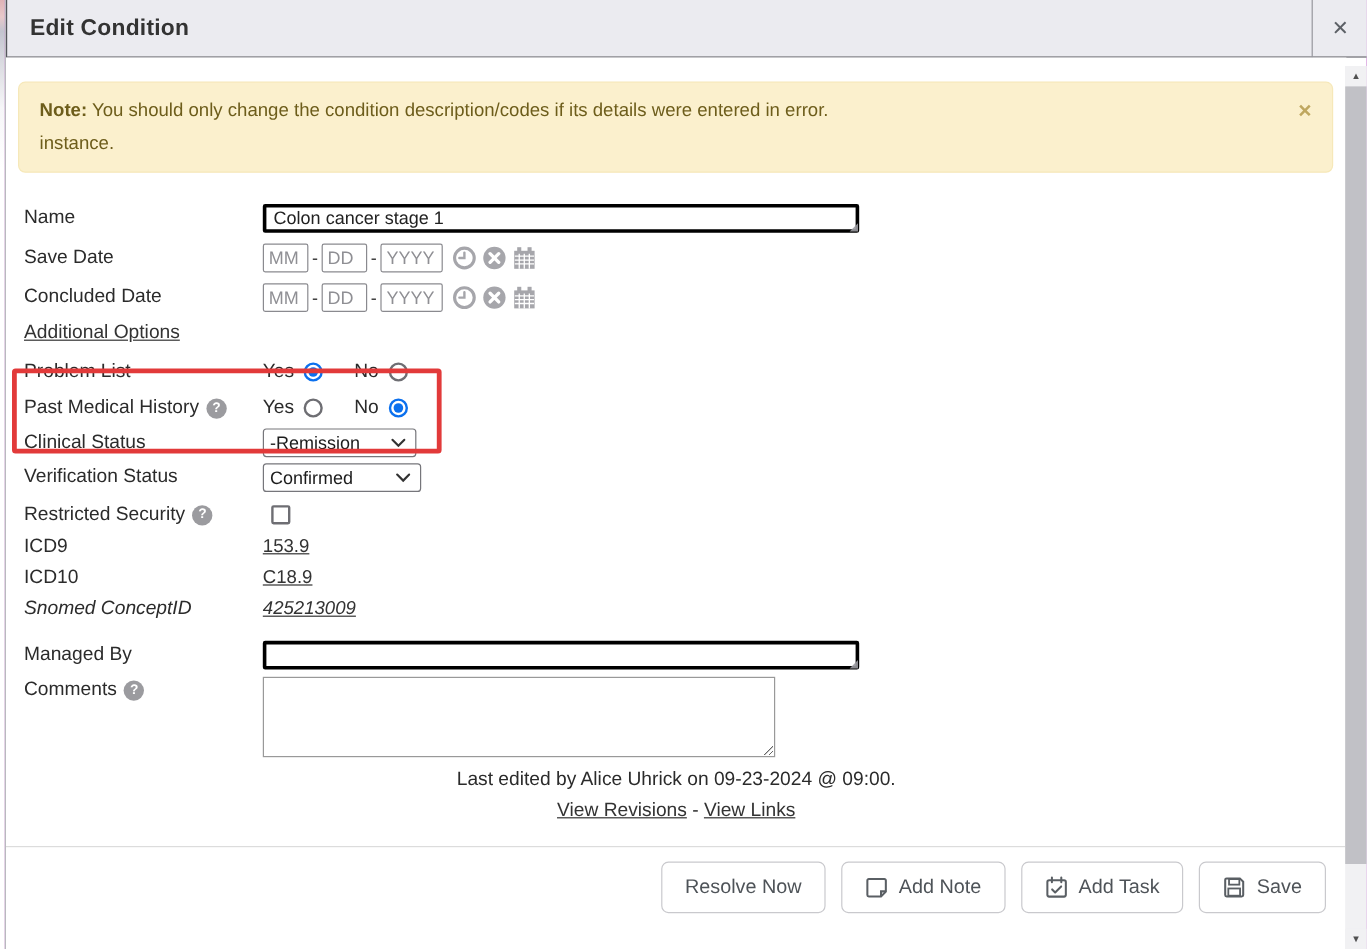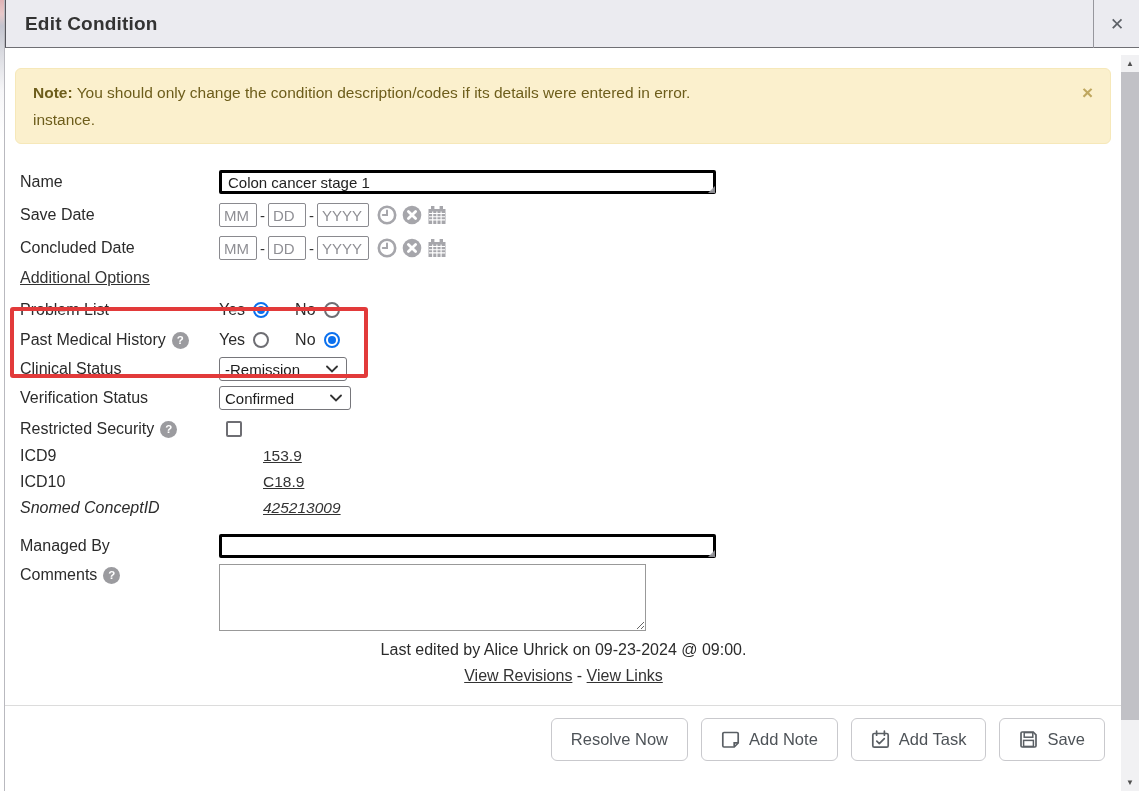--- a/index.html
+++ b/index.html
@@ -54,21 +54,21 @@
   .date-input { height:24px; border:1px solid #8a8a8f; border-radius:2px; padding:1px 4px; font-size:15px;
     color:#333; font-family:inherit; }
   .date-input::placeholder { color:#8f8f94; opacity:1; }
   .di-mm,.di-dd { width:38px; }
   .di-yy { width:52px; }
   .hyph { color:#333; font-size:15px; margin:0 3px; }
   .date-icons { display:flex; align-items:center; gap:5px; margin-left:8px; }
   .dicon { width:20px; height:20px; cursor:pointer; display:block; }
 
   .link { color:#333; text-decoration:underline; font-size:16px; cursor:pointer; }
-  .code-link { font-size:15.5px;margin-left:44px; }
+  .code-link { font-size:15.5px; }
 
   .ynrow { display:flex; align-items:center; font-size:16px; color:#2b2b2b; }
   .yn-label { margin-right:8px; }
   .radio { width:16px; height:16px; border-radius:50%; border:2px solid #6e6e73; background:#fff;
     display:inline-block; position:relative; margin-right:26px; cursor:pointer; }
   .radio.checked { border-color:#0b70ee; }
   .radio.checked::after { content:""; position:absolute; left:2px; top:2px; width:8px; height:8px;
     border-radius:50%; background:#0b70ee; }
   .radio:last-child { margin-right:0; }
 

